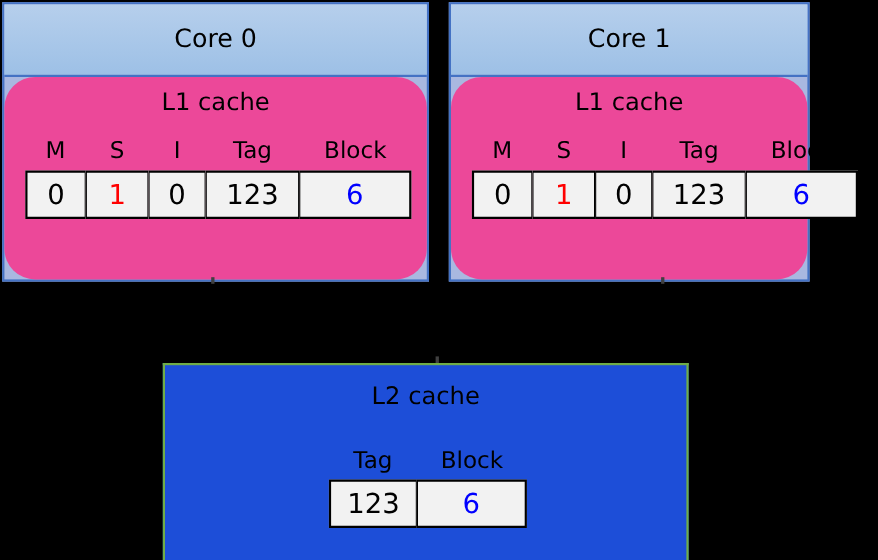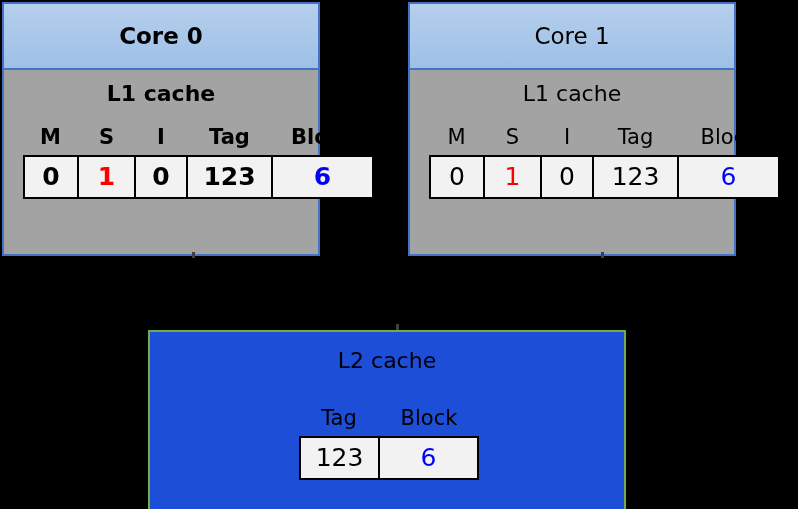--- a/index.html
+++ b/index.html
@@ -17,42 +17,43 @@
 
   
   .core-panel {
     position: absolute;
     top: 2px;
     height: 254px;
     box-sizing: border-box;
     border: 2px solid #4472C4;
     background: #A9B8E0;
   }
-  #core0-panel { left: 2px;   width: 318px; font-weight: bold; }
+  #core0-panel { left: 2px;   width: 388px; }
   #core1-panel { left: 408px; width: 328px; }
 
   .core-header {
     height: 66px;
     box-sizing: border-box;
     border-bottom: 2px solid #4472C4;
     background: linear-gradient(to bottom, #B6CFEC 0%, #9DC0E6 100%);
     display: flex;
     align-items: center;
     justify-content: center;
   }
   .core-header-label {
     font-size: 23px;
     color: #000000;
     line-height: 1;
   }
 
   .l1-body {
     position: relative;
     height: 184px;
-    background: #a3a3a3;
+    background: #ec4899;
+    border-radius: 28px;
   }
   .l1-title {
     text-align: center;
     font-size: 22px;
     color: #000000;
     padding-top: 13px;
     line-height: 1;
   }
 
   

